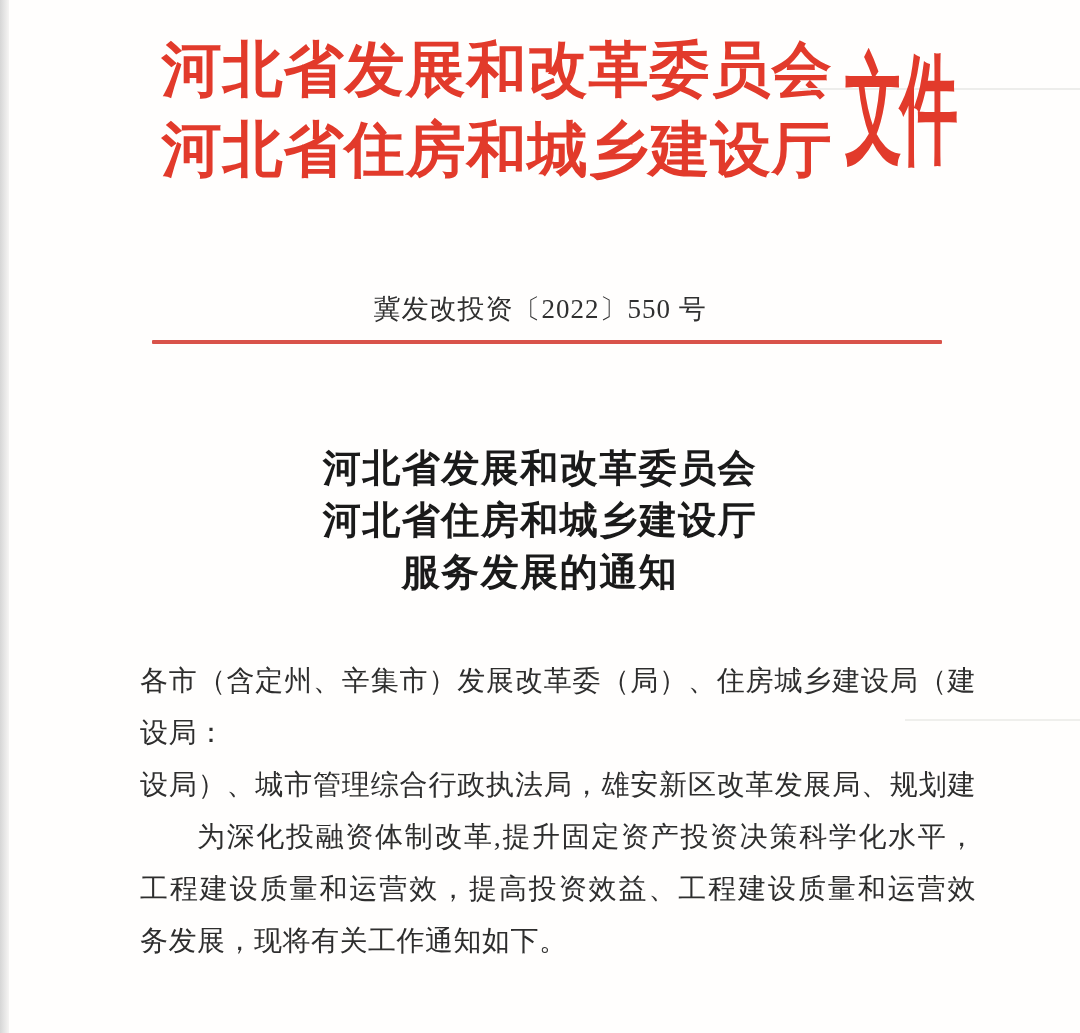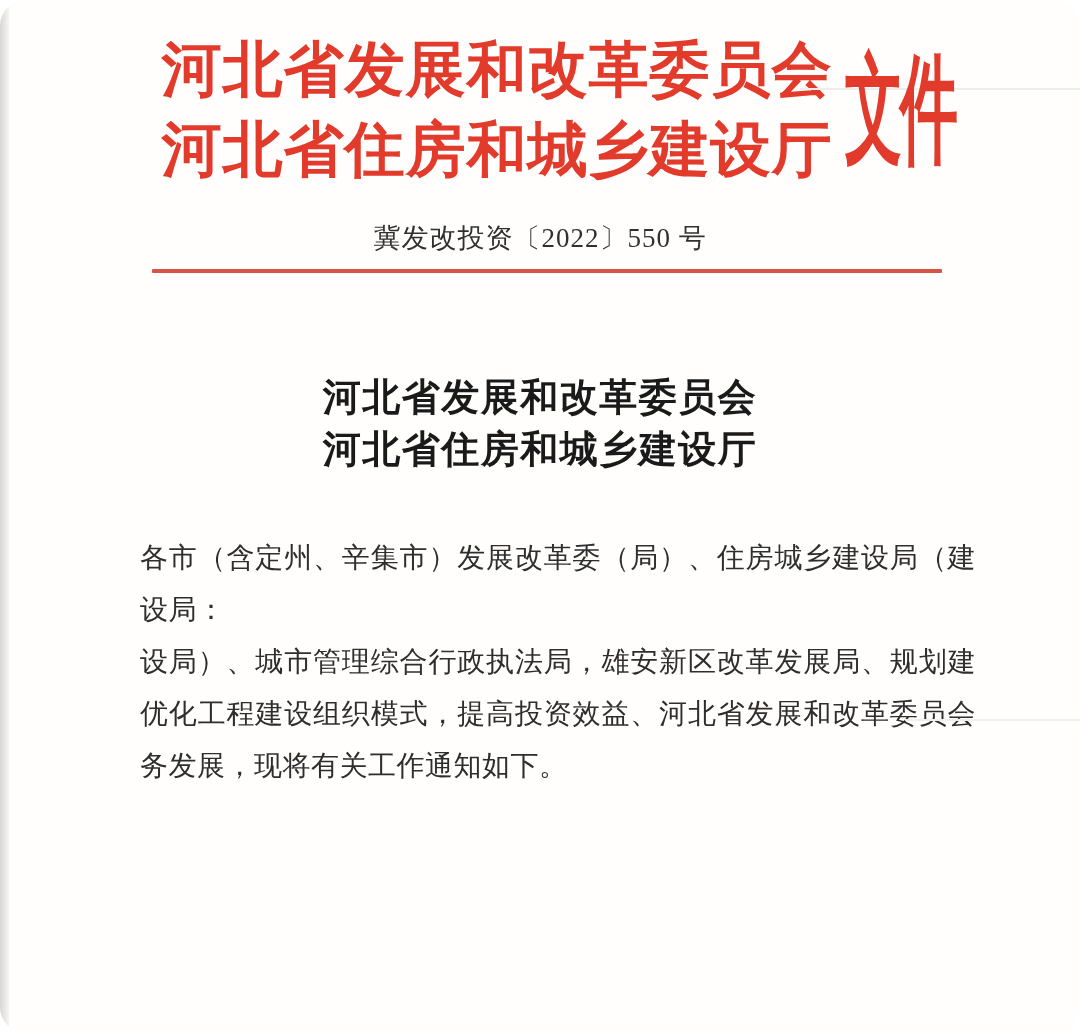--- a/index.html
+++ b/index.html
@@ -18,21 +18,20 @@
     height: 1033px;
     overflow: hidden;
     font-family: "Liberation Serif", "DejaVu Serif", serif;
   }
   .page {
     position: relative;
     width: 1080px;
     height: 1033px;
     background: #fffefd;
     overflow: hidden;
-    border-radius: 26px;
   }
   
   .scan-edge {
     position: absolute;
     left: 0; top: 0; bottom: 0;
     width: 9px;
     background: linear-gradient(to right, #d6d6d6, #f6f5f4);
   }
   .scan-streak-top {
     position: absolute;
@@ -68,21 +67,21 @@
     font-weight: bold;
     font-size: 68px;
     white-space: nowrap;
     transform: scale(0.85, 1.75);
     transform-origin: center center;
     letter-spacing: -3px;
     margin-left: 2px;
   }
   
   .doc-number {
-    margin-top: 32px;
+    margin-top: 103px;
     text-align: center;
     font-size: 27px;
     line-height: 32px;
     letter-spacing: 1px;
     color: #303030;
   }
   
   .red-rule {
     margin-top: 15px;
     margin-left: 152px;
@@ -138,23 +137,25 @@
     <div class="doc-type">文件</div>
   </header>
 
   <div class="doc-number">冀发改投资〔2022〕550 号</div>
 
   <div class="red-rule"></div>
 
   <div class="doc-title">
     <div class="title-line">河北省发展和改革委员会</div>
     <div class="title-line">河北省住房和城乡建设厅</div>
+    <div class="title-line">服务发展的通知</div>
   </div>
 
   <div class="body-text">
     <div class="bodyline fill">各市（含定州、辛集市）发展改革委（局）、住房城乡建设局（建</div>
     <div class="bodyline">设局：</div>
     <div class="bodyline fill">设局）、城市管理综合行政执法局，雄安新区改革发展局、规划建</div>
-    <div class="bodyline fill">优化工程建设组织模式，提高投资效益、河北省发展和改革委员会</div>
+    <div class="bodyline fill indent">为深化投融资体制改革,提升固定资产投资决策科学化水平，</div>
+    <div class="bodyline fill">工程建设质量和运营效，提高投资效益、工程建设质量和运营效</div>
     <div class="bodyline">务发展，现将有关工作通知如下。</div>
   </div>
 
 </div>
 
 </body></html>

